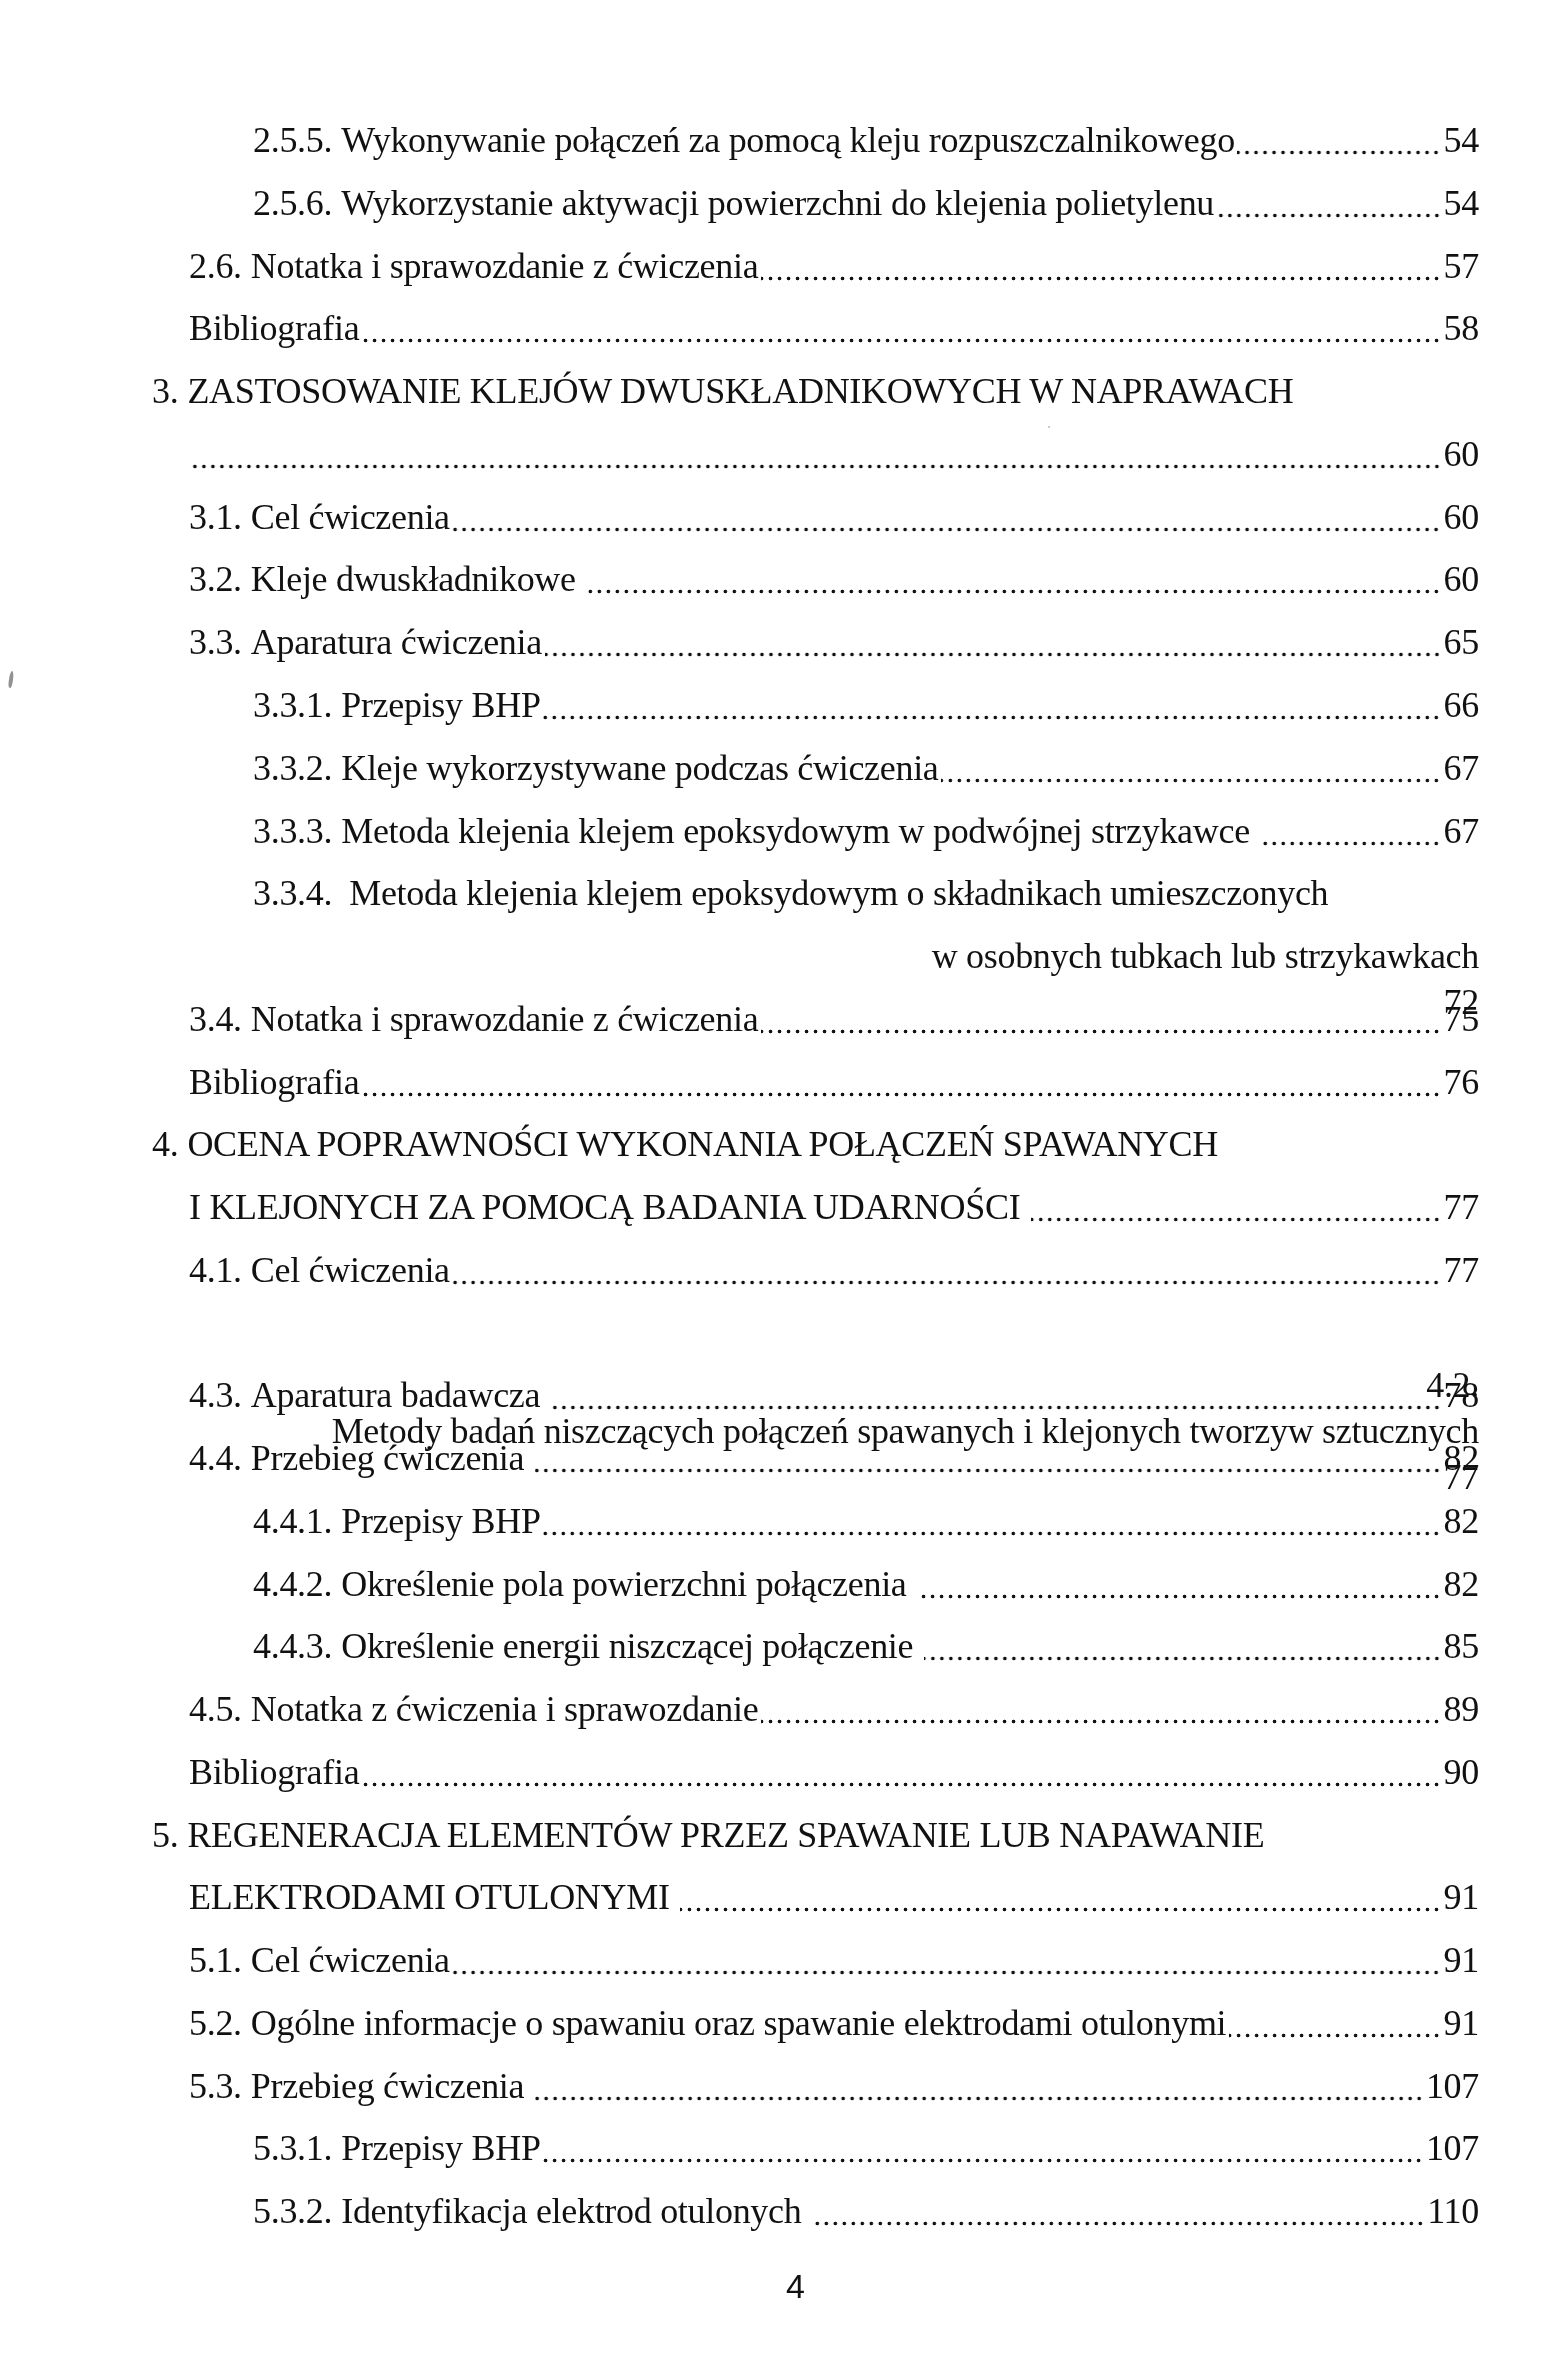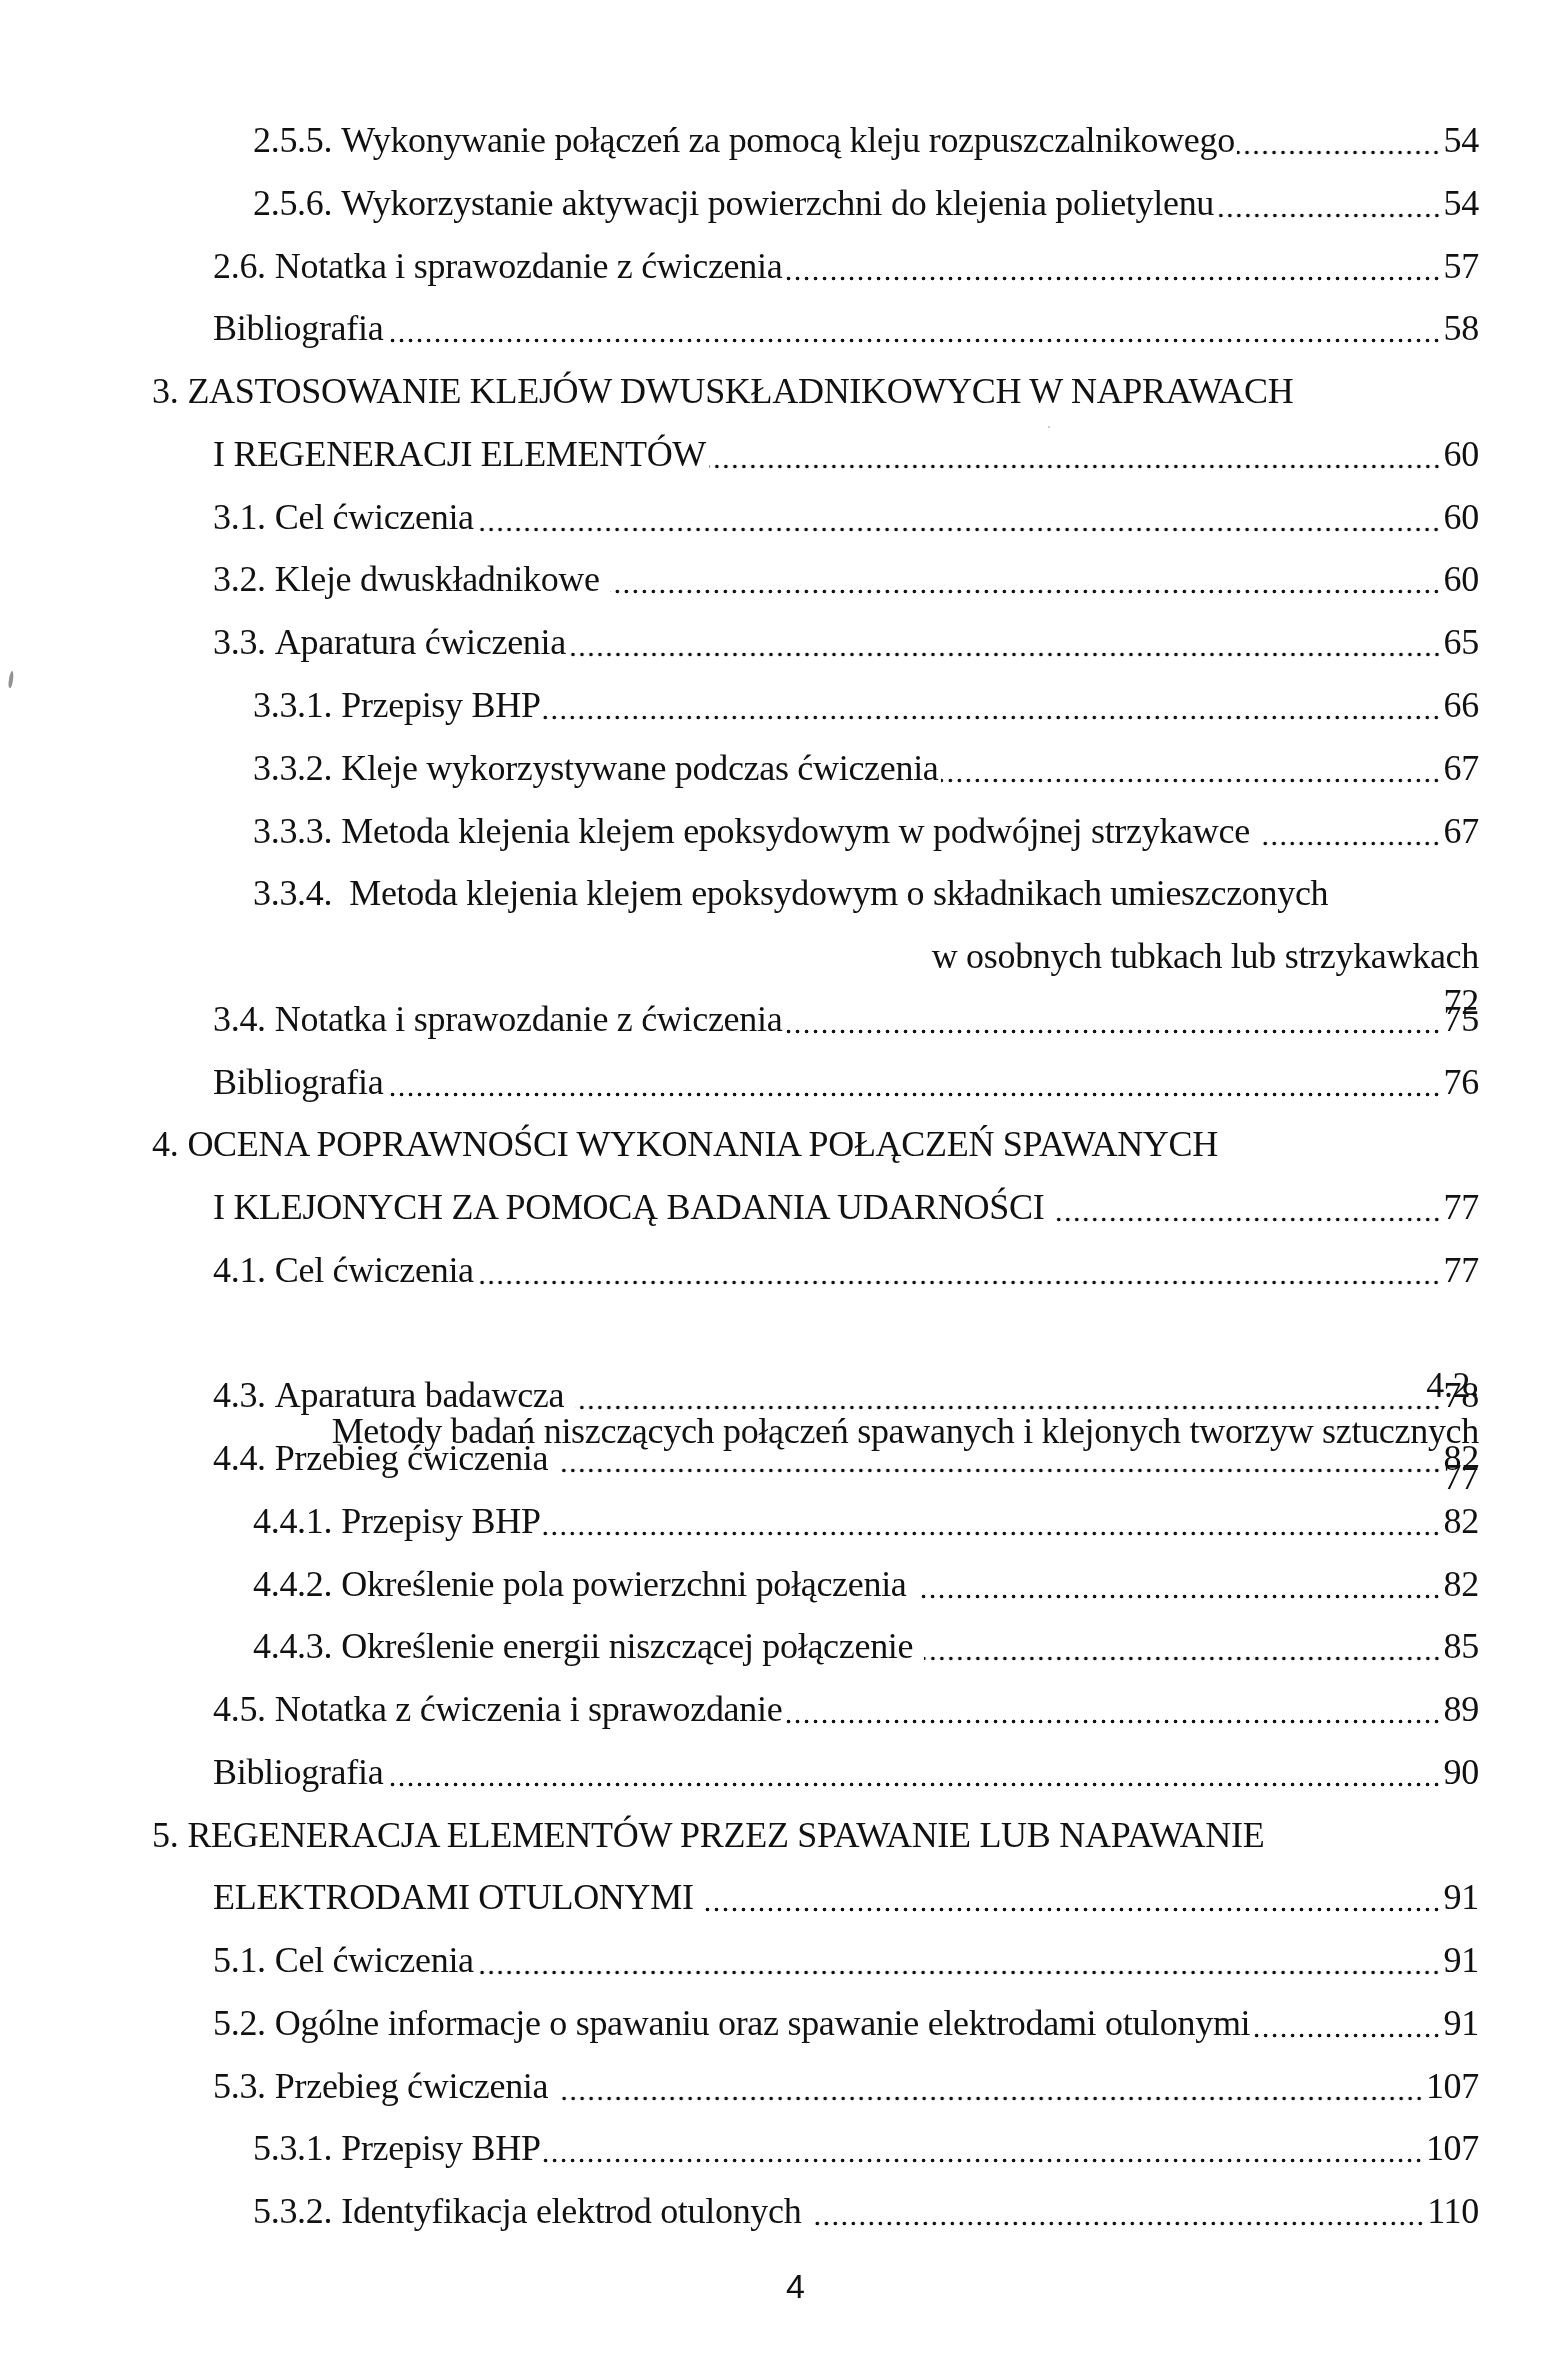--- a/index.html
+++ b/index.html
@@ -57,21 +57,21 @@
     background-repeat: repeat-x;
     background-position: right 0 bottom 5.9px;
   }
   .toc-row .leader.spaced { margin-left: 10.4px; }
   .toc-row .leader.none { background: none; margin: 0 5.2px 0 7.8px; flex: 1 1 auto; }
   .toc-row .page-ref {
     flex: 0 0 auto;
     text-align: right;
   }
   .lvl-0 { left: 152px; }
-  .lvl-1 { left: 189px; margin-left: 24px; }
+  .lvl-1 { left: 189px; }
   .lvl-2 { left: 253px; }
   .lvl-3 { left: 353px; }
   .page-number {
     position: absolute;
     left: 768px;
     width: 55px;
     top: 2263px;
     text-align: center;
     font-family: "Liberation Sans", "DejaVu Sans", sans-serif;
     font-size: 34px;
@@ -126,21 +126,20 @@
       <div class="toc-row lvl-1" style="top: 305px;">
         <span class="title" style="margin-left: 0px;">Bibliografia</span>
         <span class="leader"></span>
         <span class="page-ref">58</span>
       </div>
       <div class="toc-row lvl-0" style="top: 368px; right: auto;">
         <span class="num">3.</span>
         <span class="title">ZASTOSOWANIE KLEJÓW DWUSKŁADNIKOWYCH W NAPRAWACH</span>
       </div>
       <div class="toc-row lvl-1" style="top: 431px;">
-        <span class="title" style="margin-left: 0px;">I REGENERACJI ELEMENTÓW</span>
         <span class="leader"></span>
         <span class="page-ref">60</span>
       </div>
       <div class="toc-row lvl-1" style="top: 494px;">
         <span class="num">3.1.</span>
         <span class="title">Cel ćwiczenia</span>
         <span class="leader"></span>
         <span class="page-ref">60</span>
       </div>
       <div class="toc-row lvl-1" style="top: 556px;">

